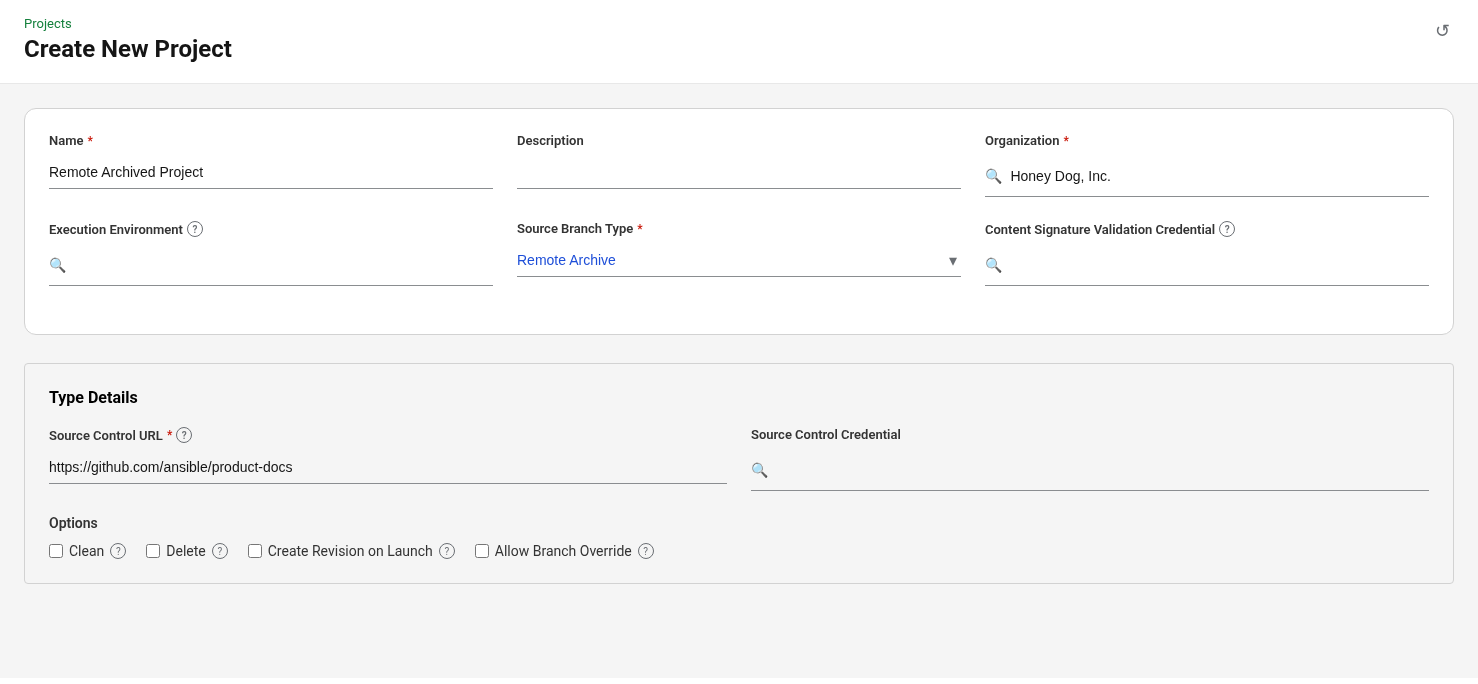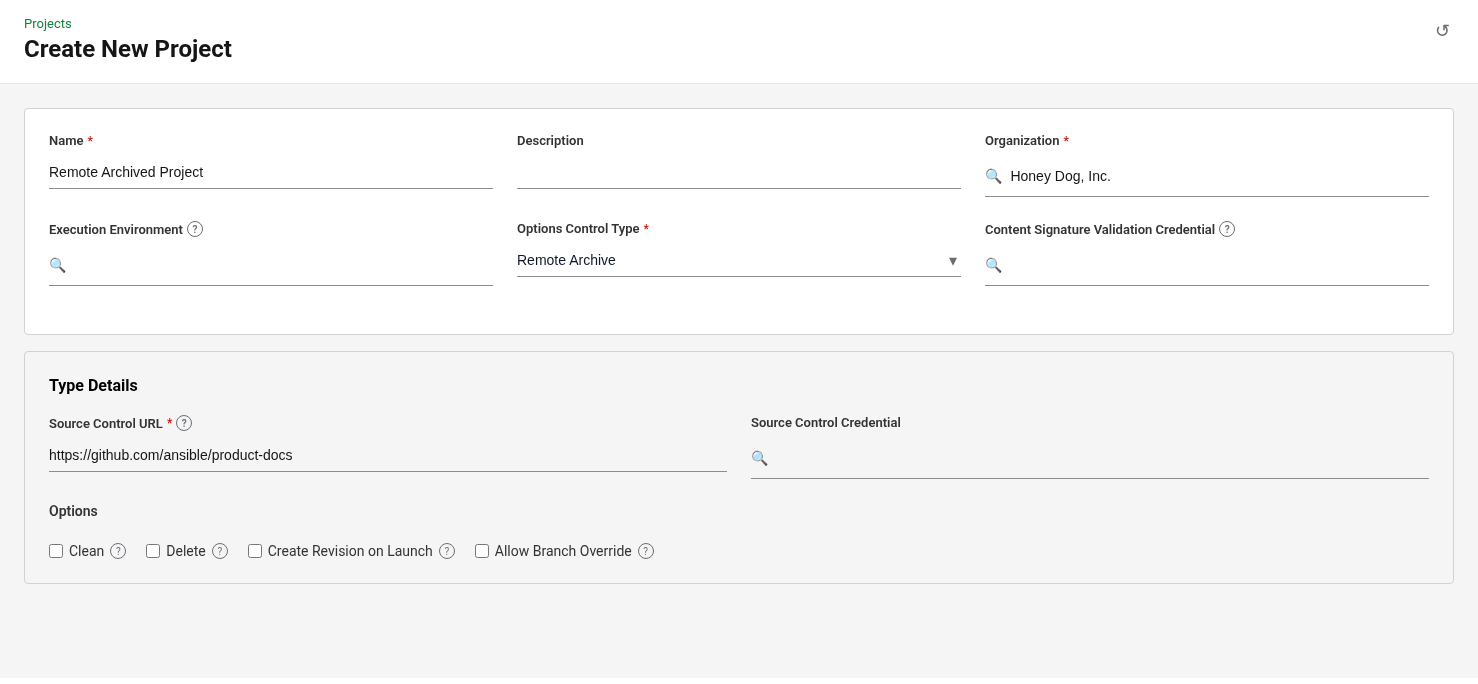--- a/index.html
+++ b/index.html
@@ -39,23 +39,23 @@
       font-size: 18px;
     }
     .main-content {
       background: #f5f5f5;
       min-height: calc(100vh - 90px);
       padding: 24px;
     }
     .form-card {
       background: #fff;
       border: 1px solid #d2d2d2;
-      border-radius: 4px;
+      border-radius: 12px;
       padding: 24px;
-      margin-bottom: 16px;
+      margin-bottom: 28px;
     }
     .form-row {
       display: grid;
       grid-template-columns: 1fr 1fr 1fr;
       gap: 24px;
       margin-bottom: 24px;
     }
     .form-row-2 {
       display: grid;
       grid-template-columns: 1fr 1fr;
@@ -123,21 +123,21 @@
     .select-wrapper {
       position: relative;
       border-bottom: 1px solid #8a8d90;
     }
     select {
       appearance: none;
       border: none;
       width: 100%;
       padding: 8px 32px 8px 0;
       font-size: 14px;
-      color: #0f172a;
+      color: #1d4ed8;
       outline: none;
       background: transparent;
       cursor: pointer;
     }
     .select-arrow {
       position: absolute;
       right: 4px;
       top: 50%;
       transform: translateY(-50%);
       pointer-events: none;
@@ -157,21 +157,21 @@
       padding: 24px;
       margin-bottom: 16px;
     }
     .options-section {
       margin-top: 16px;
     }
     .options-label {
       font-size: 14px;
       font-weight: 600;
       color: #333;
-      margin-bottom: 24px;
+      margin-bottom: 12px;
     }
     .options-row {
       display: flex;
       align-items: center;
       gap: 20px;
       flex-wrap: wrap;
     }
     .checkbox-group {
       display: flex;
       align-items: center;
@@ -246,21 +246,21 @@
           <span class="help-icon">?</span>
         </label>
         <div class="input-with-search">
           <span class="search-icon">🔍</span>
           <input type="text" style="">
         </div>
       </div>
 
       <div class="form-group">
         <label>
-          <span>Options Control Type</span>
+          <span>Source Branch Type</span>
           <span class="required">*</span>
         </label>
         <div class="select-wrapper">
           <select>
             <option value="Manual">Manual</option>
             <option value="Git">Git</option>
             <option value="SVN">SVN</option>
             <option value="Remote Archive" selected="">Remote Archive</option>
             <option value="Insights">Insights</option>
           </select>

